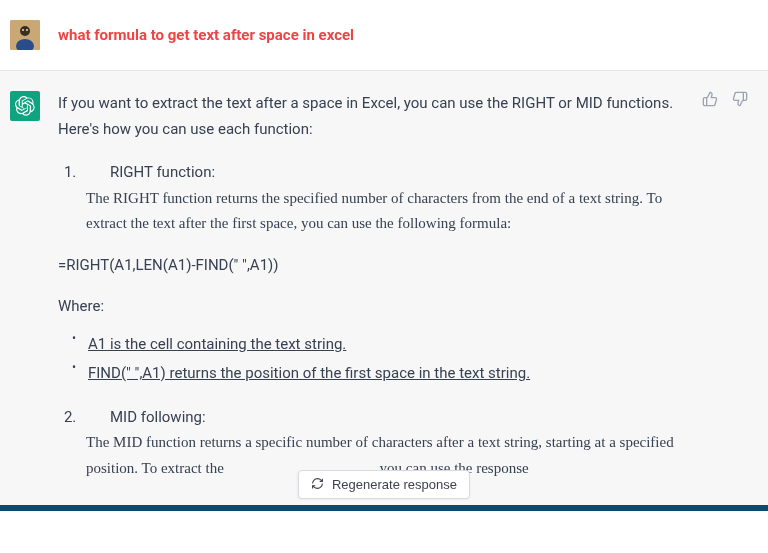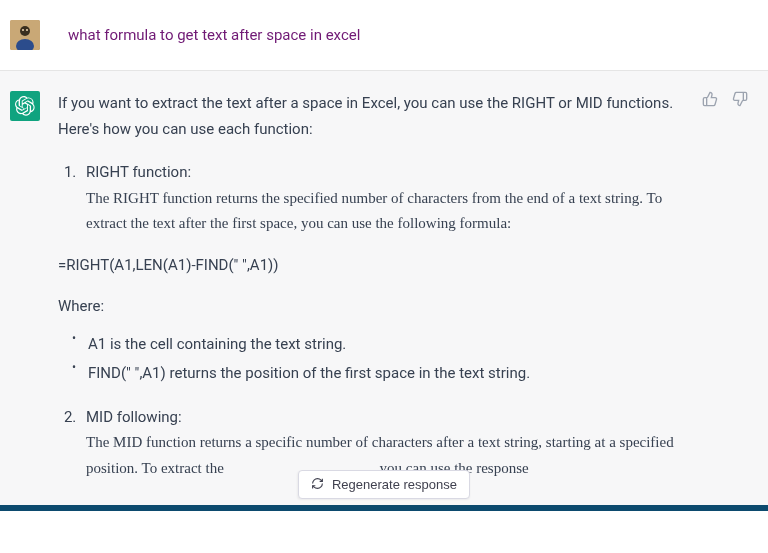--- a/index.html
+++ b/index.html
@@ -55,57 +55,58 @@
     }
     .content {
       flex: 1;
       font-size: 15px;
       line-height: 1.7;
       color: #374151;
       padding-right: 60px;
     }
     .user .content {
       padding-top: 3px;
-      color: #701a75;
-      font-weight: 400;
-      margin-left: 10px;
+      color: #ef4444;
+      font-weight: 700;
     }
     .intro {
       margin-bottom: 18px;
     }
     ol {
       padding-left: 22px;
       margin-bottom: 14px;
     }
     ol li {
       margin-bottom: 4px;
       padding-left: 6px;
     }
     .li-title {
       display: block;
+      margin-left: 24px;
     }
     .li-desc {
       display: block;
       font-family: Liberation Serif, serif;
     }
     .formula {
       margin: 16px 0;
     }
     .where-label {
       margin: 16px 0 12px 0;
     }
     ul {
       list-style: none;
       padding-left: 14px;
       margin-bottom: 18px;
     }
     ul li {
       position: relative;
       padding-left: 16px;
       margin-bottom: 4px;
+      text-decoration: underline;
     }
     ul li::before {
       content: "•";
       position: absolute;
       left: 0;
       top: -4px;
       font-size: 12px;
       color: #374151;
     }
     .feedback {

